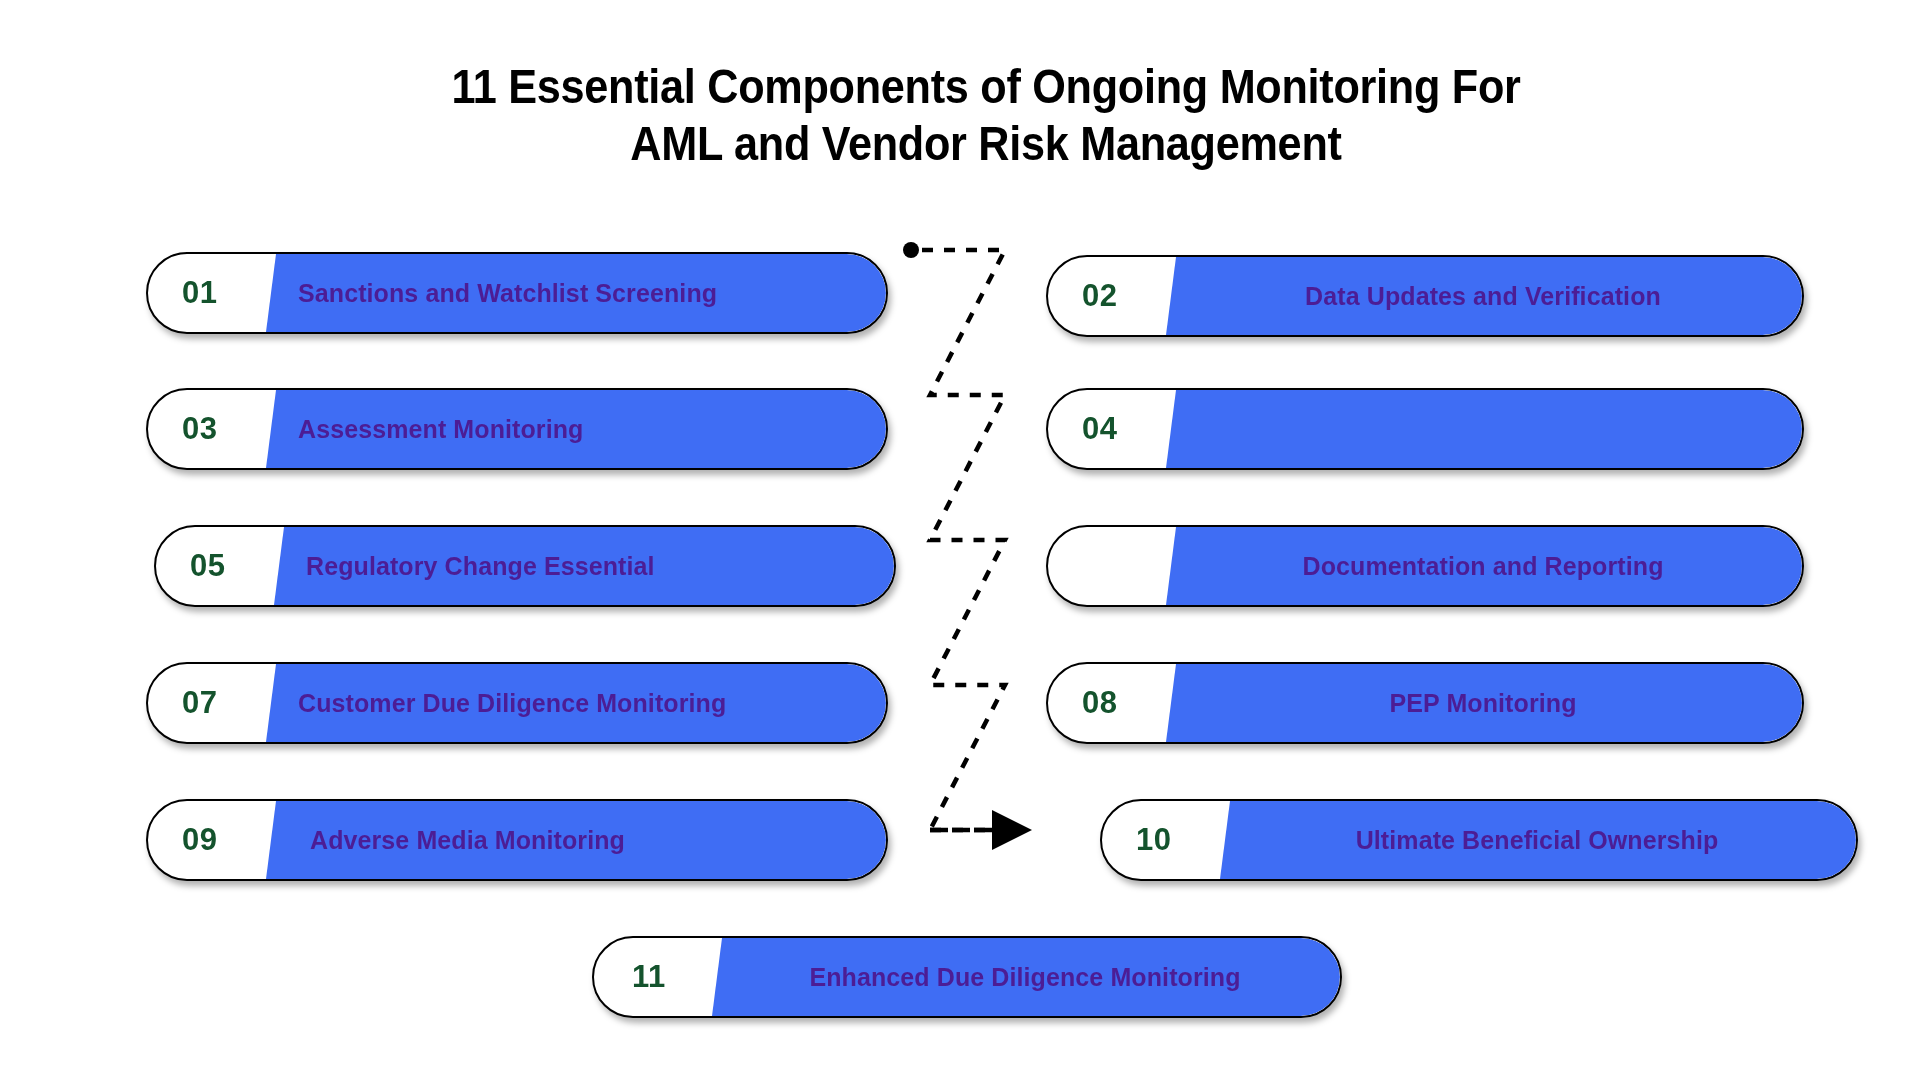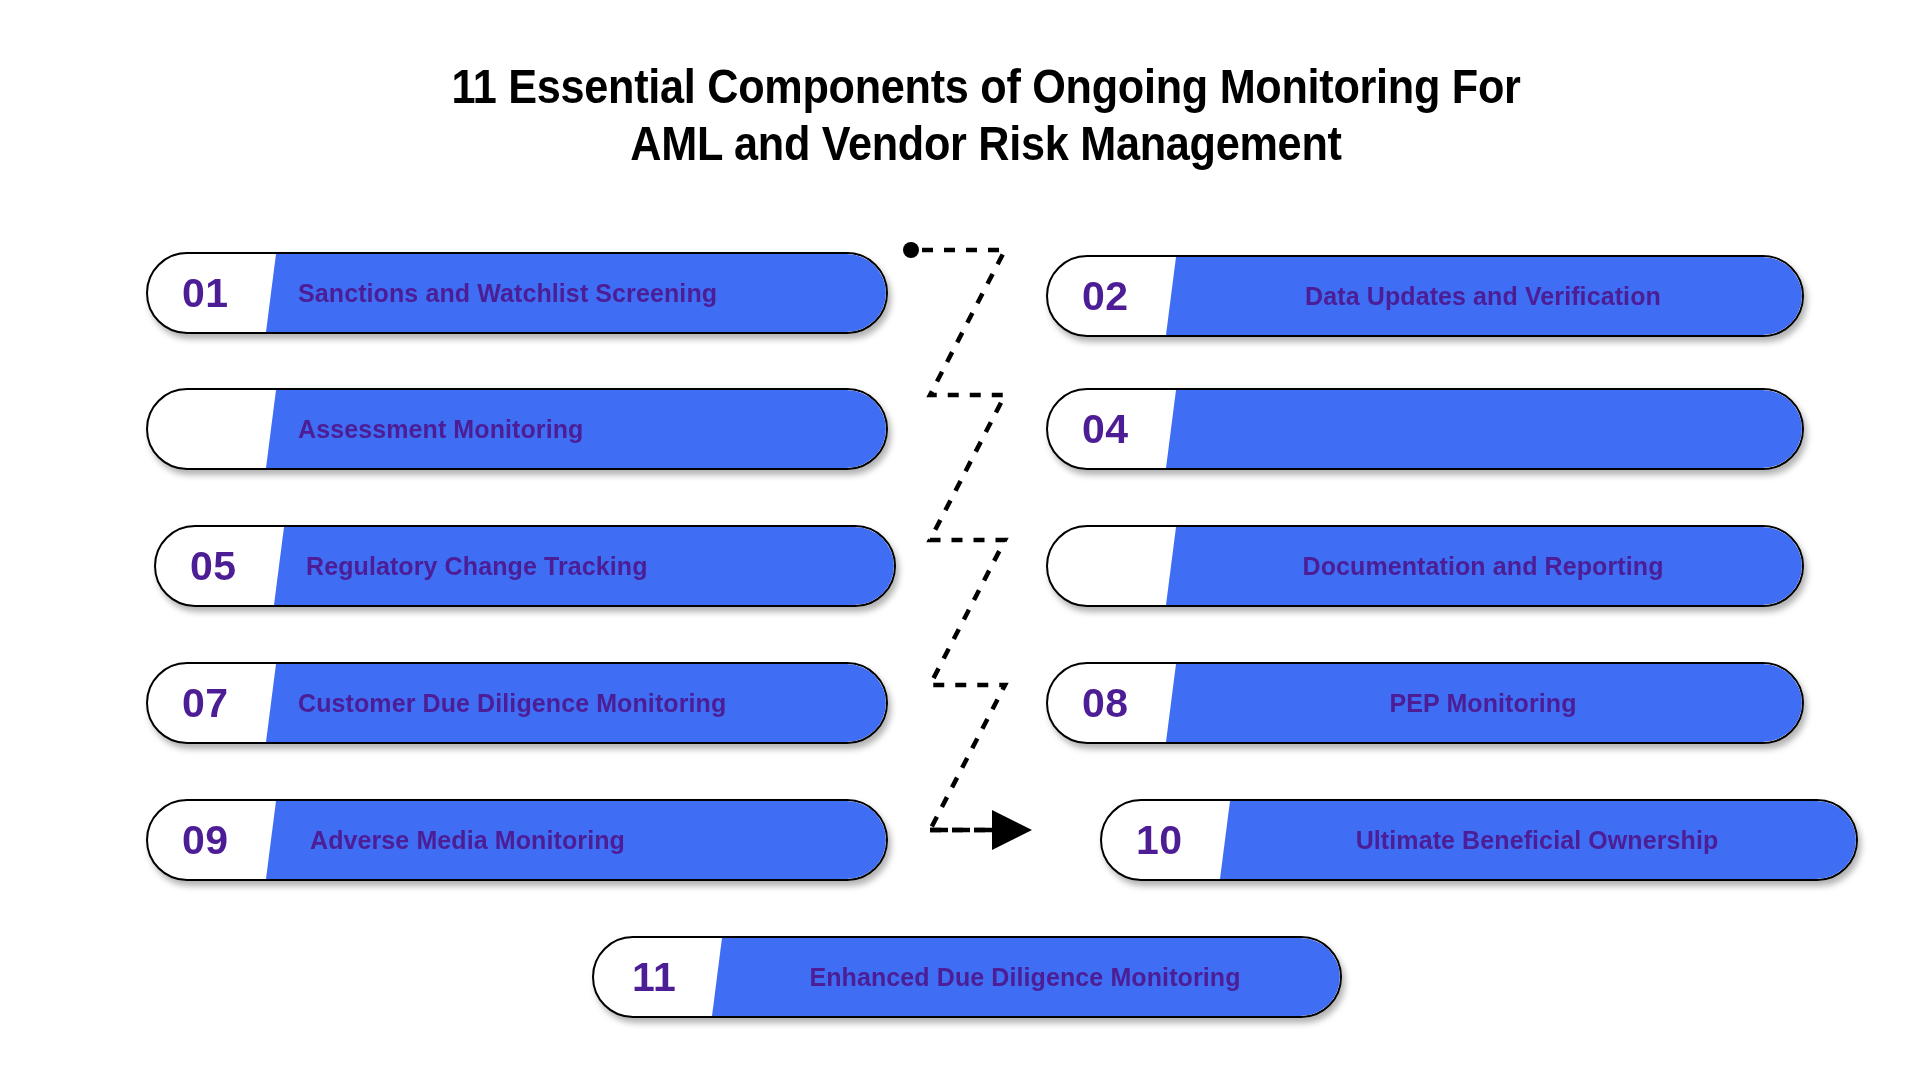--- a/index.html
+++ b/index.html
@@ -69,24 +69,24 @@
     background: #3f6df4;
   }
   .card-num {
     position: absolute;
     top: 0;
     bottom: 0;
     left: 0;
     display: flex;
     align-items: center;
     z-index: 3;
-    color: #4c1d95;
+    color: #14532d;
     font-family: "Liberation Sans Narrow", "Liberation Sans", sans-serif;
     font-weight: bold;
-    font-size: 41px;
+    font-size: 31px;
     letter-spacing: 0.5px;
   }
   .card-label {
     position: absolute;
     top: 0;
     bottom: 0;
     display: flex;
     align-items: center;
     z-index: 3;
     color: #4c1d95;
@@ -159,36 +159,37 @@
       <div class="card-blue"></div>
     </div>
     <div class="card-num">02</div>
     <div class="card-label">Data Updates and Verification</div>
   </div>
 
   <div class="card col-left" style="left:146px; top:388px; width:742px;">
     <div class="card-inner">
       <div class="card-blue"></div>
     </div>
+    <div class="card-num">03</div>
     <div class="card-label">Assessment Monitoring</div>
   </div>
 
   <div class="card col-right" style="left:1046px; top:388px; width:758px;">
     <div class="card-inner">
       <div class="card-blue"></div>
     </div>
     <div class="card-num">04</div>
   </div>
 
   <div class="card col-left" style="left:154px; top:525px; width:742px;">
     <div class="card-inner">
       <div class="card-blue"></div>
     </div>
     <div class="card-num">05</div>
-    <div class="card-label">Regulatory Change Tracking</div>
+    <div class="card-label">Regulatory Change Essential</div>
   </div>
 
   <div class="card col-right" style="left:1046px; top:525px; width:758px;">
     <div class="card-inner">
       <div class="card-blue"></div>
     </div>
     <div class="card-label">Documentation and Reporting</div>
   </div>
 
   <div class="card col-left" style="left:146px; top:662px; width:742px;">

